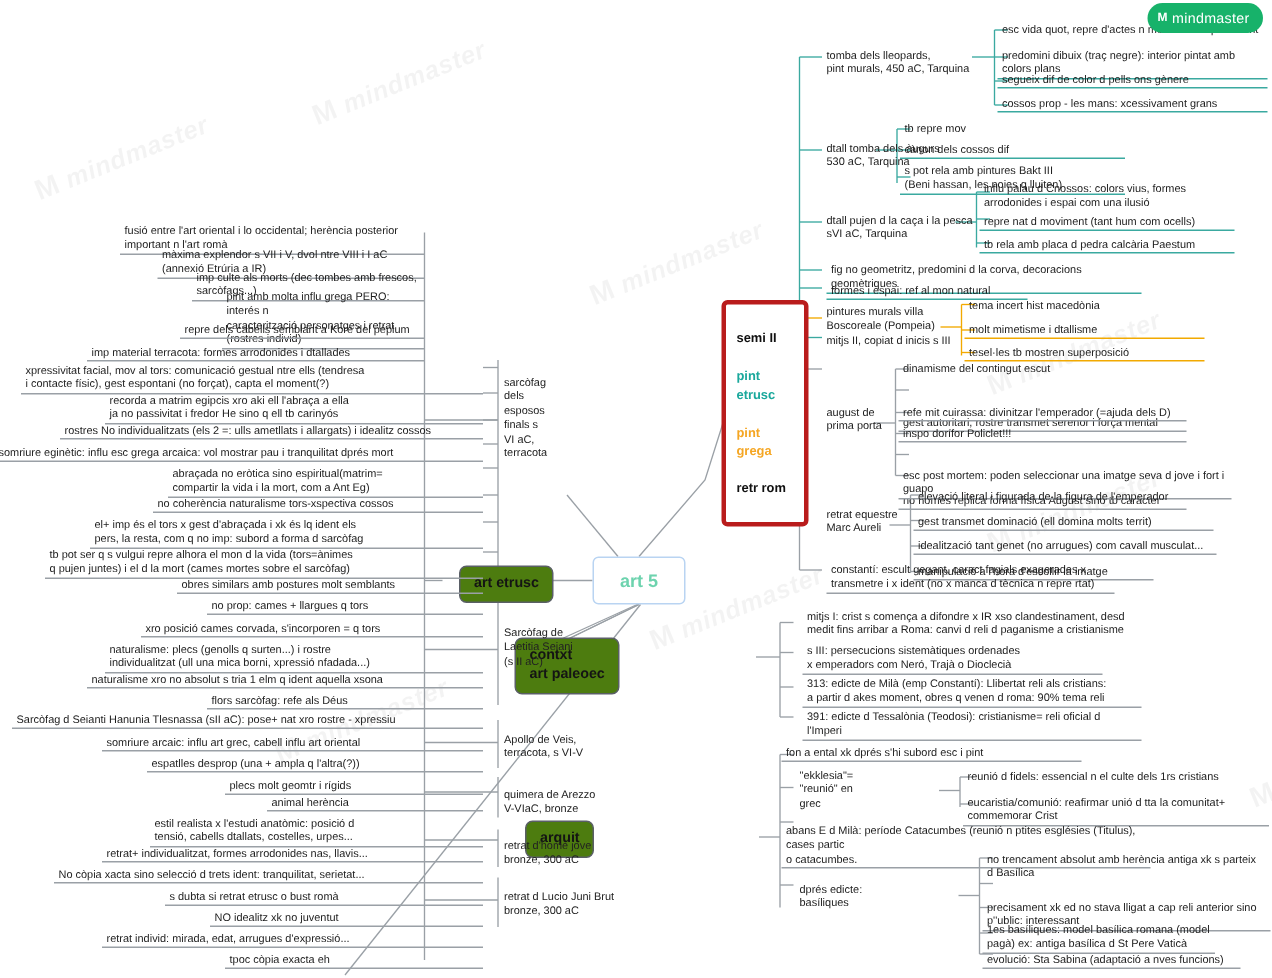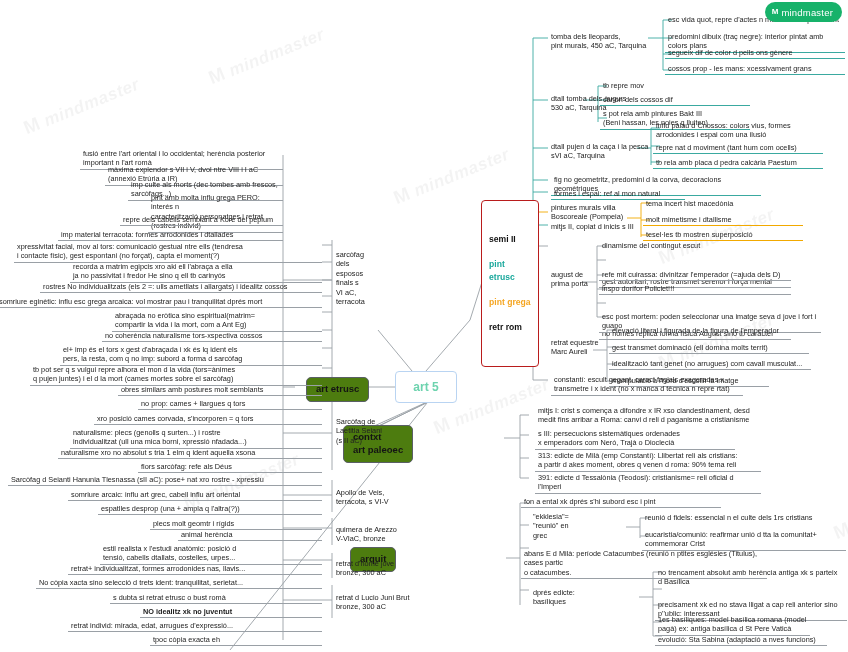--- a/index.html
+++ b/index.html
@@ -77,27 +77,27 @@
     border-radius: 5px;
     background: #4d7c0f;
     font-weight: bold;
     font-size: 9.5px;
     padding: 5px 9px;
     line-height: 1.35;
     color: #141414;
     white-space: pre-line;
   }
   .legend {
-    border: 1px solid #b91c1c;
+    border: 3px solid #b91c1c;
     border-radius: 4px;
     background:#fff;
     font-weight: bold;
     font-size: 8.6px;
     line-height: 1.45;
-    padding: 20px 7px;
+    padding: 4px 7px;
   }
   .legend .l-etr  { color:#1aa89c; }
   .legend .l-gre  { color:#f5a623; }
   .legend .l-semi { color:#111; }
   .legend .l-rom  { color:#111; }
 
   #root {
     position: absolute;
     left: 395px; top: 371px;
     width: 62px; height: 32px;
@@ -338,21 +338,21 @@
 tensió, cabells dtallats, costelles, urpes...</div>
 
   <div class="node" style="left:336px; top:559px; width:70px;">retrat d'home jove
 bronze, 300 aC</div>
   <div class="node leaf" style="left:68px;  top:563px; width:254px;">retrat+ individualitzat, formes arrodonides nas, llavis...</div>
   <div class="node leaf" style="left:36px;  top:577px; width:286px;">No còpia xacta sino selecció d trets ident: tranquilitat, serietat...</div>
 
   <div class="node" style="left:336px; top:593px; width:82px;">retrat d Lucio Juni Brut
 bronze, 300 aC</div>
   <div class="node leaf" style="left:110px; top:592px; width:212px;">s dubta si retrat etrusc o bust romà</div>
-  <div class="node leaf" style="left:140px; top:606px; width:182px;font-weight:bold;">NO idealitz xk no juventut</div>
+  <div class="node leaf" style="left:140px; top:606px; width:182px;">NO idealitz xk no juventut</div>
   <div class="node leaf" style="left:68px;  top:620px; width:254px;">retrat individ: mirada, edat, arrugues d'expressió...</div>
   <div class="node leaf" style="left:150px; top:634px; width:172px;">tpoc còpia exacta eh</div>
 
   <div class="node" style="left:551px; top:32px; width:110px;">tomba dels lleopards,
 pint murals, 450 aC, Tarquina</div>
   <div class="node leaf teal nb" style="left:665px; top:14px; width:180px;">esc vida quot, repre d'actes n mov i tb banquet/iment</div>
   <div class="node leaf teal" style="left:665px; top:31px; width:180px;">predomini dibuix (traç negre): interior pintat amb colors plans</div>
   <div class="node leaf teal" style="left:665px; top:47px; width:180px;">segueix dif de color d pells ons gènere</div>
   <div class="node leaf teal" style="left:665px; top:63px; width:180px;">cossos prop - les mans: xcessivament grans</div>
 

